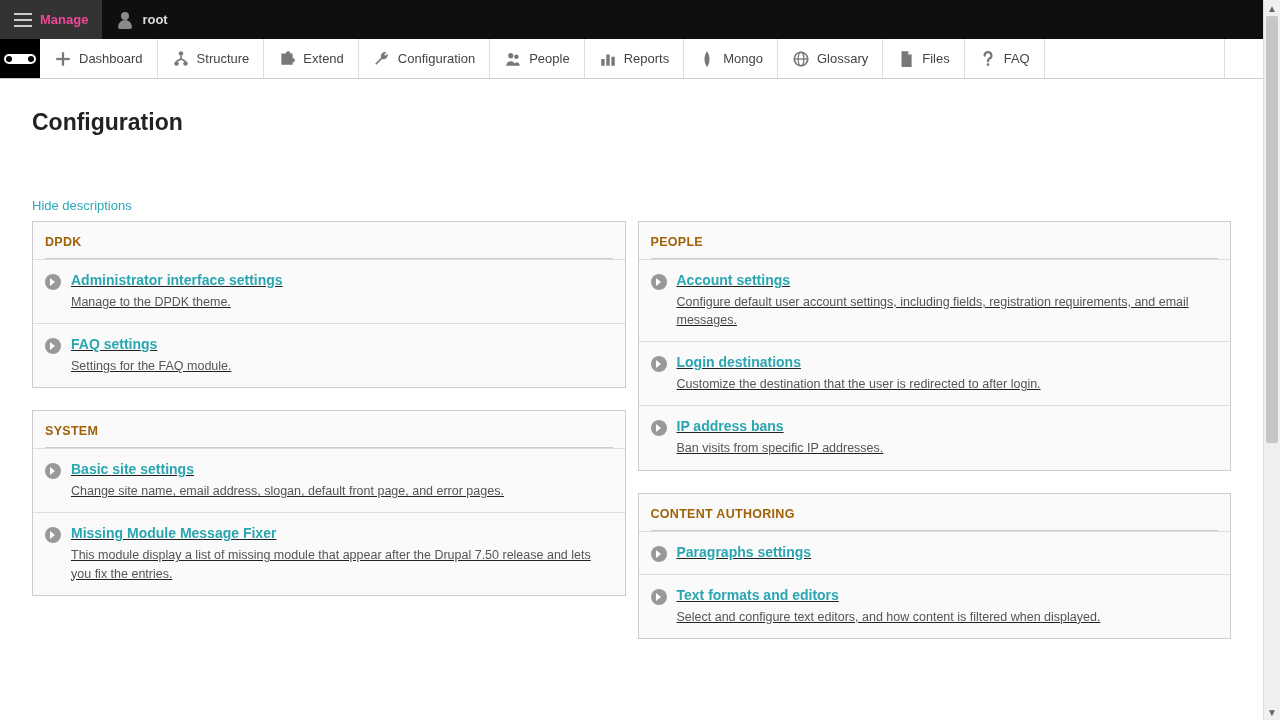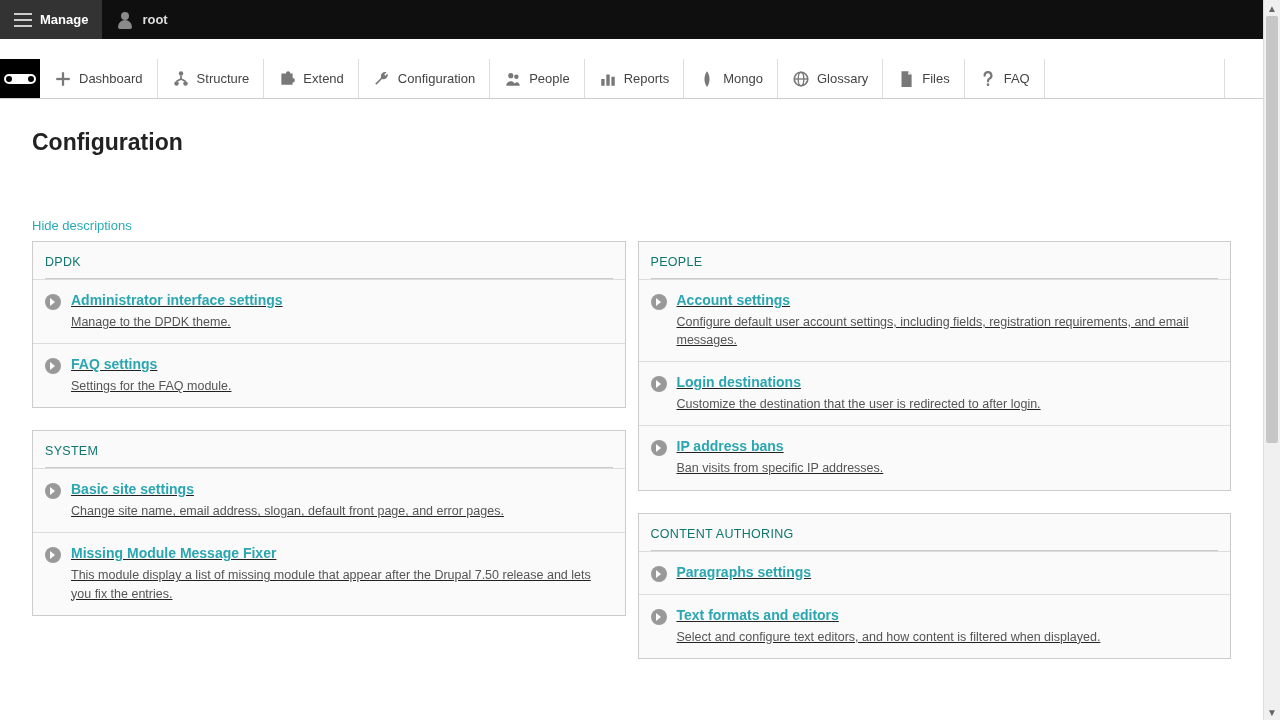--- a/index.html
+++ b/index.html
@@ -31,21 +31,21 @@
   align-items: center;
   padding: 0 14px;
   color: #ddd;
   font-size: 13px;
   gap: 8px;
   font-weight: bold;
 }
 .toolbar-item.manage {
   background: #333;
   font-weight: bold;
-  color: #ffffff;
+  color: #ec4899;
 }
 .hamburger-icon {
   width: 18px;
   height: 14px;
   display: inline-block;
   background:
     linear-gradient(#ccc,#ccc) 0 0 / 18px 2px no-repeat,
     linear-gradient(#ccc,#ccc) 0 6px / 18px 2px no-repeat,
     linear-gradient(#ccc,#ccc) 0 12px / 18px 2px no-repeat;
 }
@@ -60,21 +60,20 @@
   content: ""; position: absolute; left: 2px; top: 9px;
   width: 14px; height: 9px; border-radius: 7px 7px 2px 2px; background: #8a8a8a;
 }
 
 .admin-menu {
   background: #fff;
   border-bottom: 1px solid #ccc;
   height: 39px;
   display: flex;
   align-items: stretch;
-  margin-top: 20px;
 }
 .admin-logo {
   width: 40px;
   background: #000;
   display: flex;
   align-items: center;
   justify-content: center;
 }
 .admin-logo-inner {
   width: 22px; height: 10px; background: #fff; border-radius: 2px;
@@ -128,24 +127,24 @@
 }
 .col {
   width: 600px;
 }
 .panel {
   border: 1px solid #ccc;
   background: #fafafa;
   margin-bottom: 22px;
 }
 .panel-head {
-  font-weight: normal;
+  font-weight: bold;
   font-size: 12.5px;
   letter-spacing: 0.3px;
-  color: #0f766e;
+  color: #a16207;
   padding: 13px 12px 9px 12px;
 }
 .panel-head-line {
   border-bottom: 1px solid #ccc;
   margin: 0 12px 0 12px;
 }
 .entry {
   padding: 12px 12px 12px 12px;
   border-top: 1px solid #ddd;
   display: flex;

